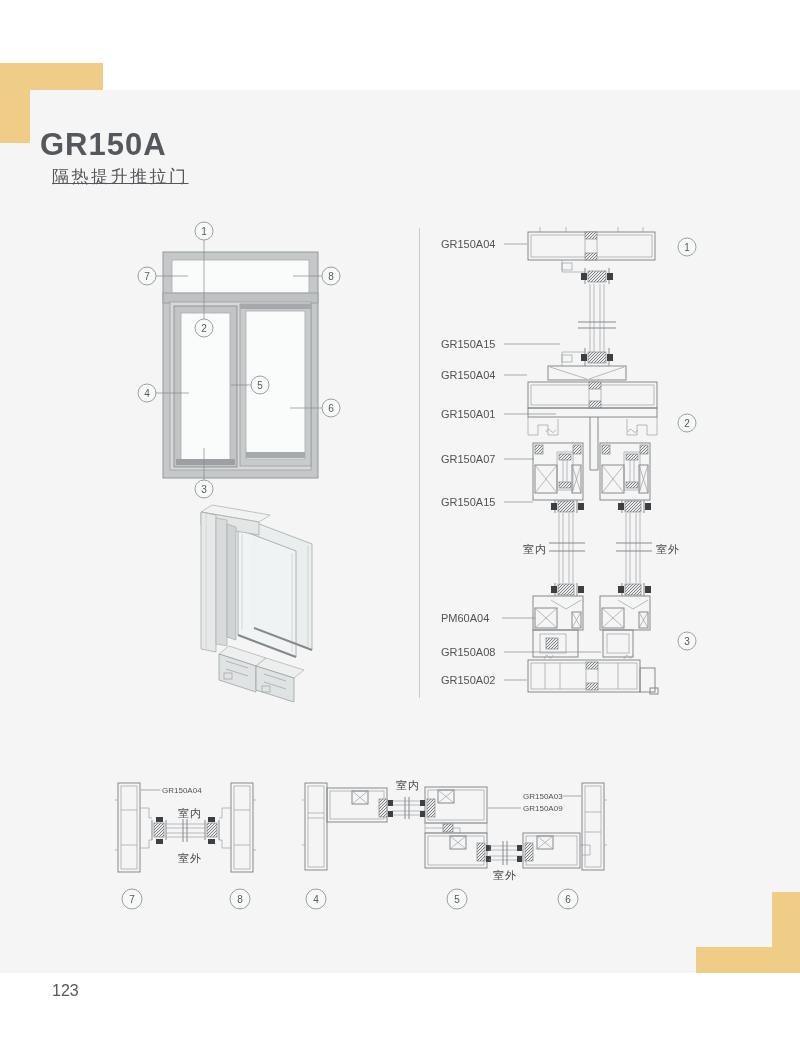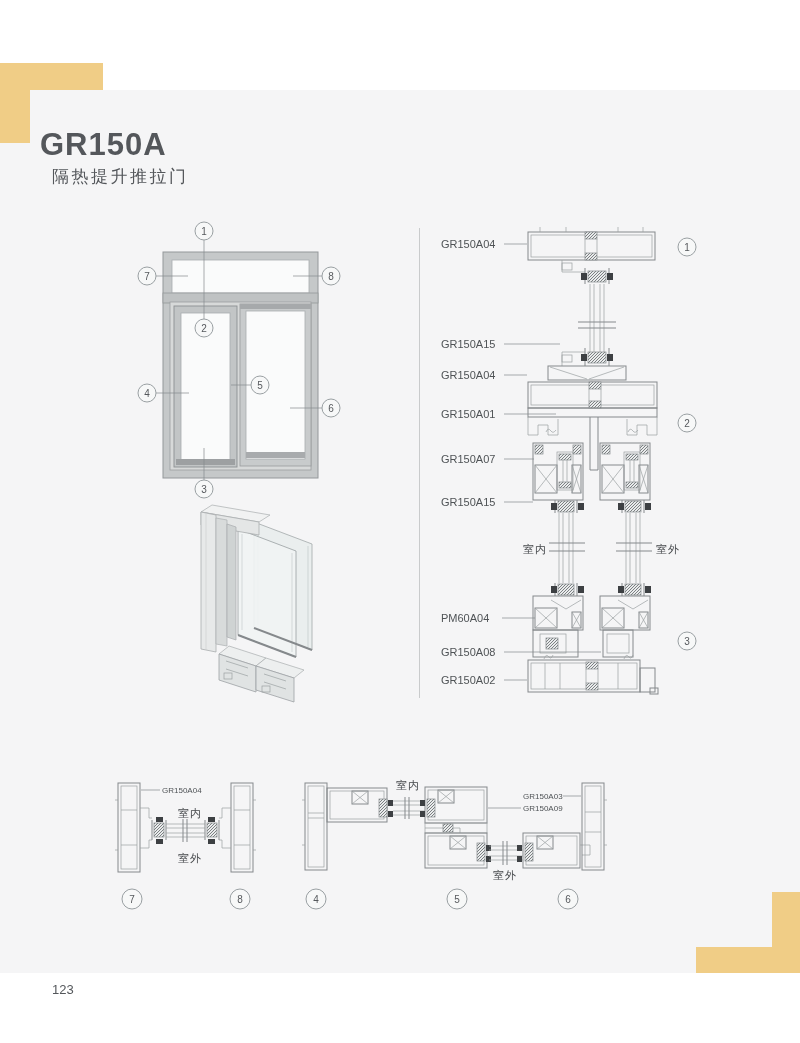--- a/index.html
+++ b/index.html
@@ -5,22 +5,22 @@
   html,body{margin:0;padding:0;}
   body{width:800px;height:1043px;position:relative;background:#ffffff;overflow:hidden;
        font-family:"Liberation Sans",sans-serif;}
   .panel{position:absolute;left:0;top:90px;width:800px;height:883px;background:#f5f5f6;}
   .accent{position:absolute;background:#f0cd86;}
   .accent-tl-h{left:0;top:63px;width:103px;height:27px;}
   .accent-tl-v{left:0;top:90px;width:30px;height:53px;}
   .accent-br-h{left:696px;top:947px;width:104px;height:26px;}
   .accent-br-v{left:772px;top:892px;width:28px;height:55px;}
   .title{position:absolute;left:40px;top:127px;font-size:31px;font-weight:700;color:#54575b;letter-spacing:1px;}
-  .subtitle{position:absolute;left:52px;top:165px;font-size:17px;color:#54575b;letter-spacing:2.5px;}
-  .pagenum{position:absolute;left:52px;top:982px;font-size:13px;color:#54575b;}
+  .subtitle{position:absolute;left:52px;top:165px;font-size:17px;color:#54575b;letter-spacing:2.5px;text-decoration:underline;}
+  .pagenum{position:absolute;left:52px;top:982px;font-size:16px;color:#54575b;}
   svg.draw{position:absolute;left:0;top:0;}
   .ln{fill:none;stroke:#85898c;stroke-width:1;}
   .lnt{fill:none;stroke:#9ba0a2;stroke-width:0.7;}
   .dark{fill:#3d4043;stroke:none;}
   .co{fill:#f7f8f8;stroke:#9aa0a3;stroke-width:1;}
   .con{font-size:10px;fill:#55585c;text-anchor:middle;}
   .lbl{font-size:11px;fill:#4f5356;}
   .lbls{font-size:8px;fill:#4f5356;}
   .cjk{font-size:11px;fill:#46494c;letter-spacing:1px;text-anchor:middle;}
   .leader{stroke:#85898c;stroke-width:0.7;fill:none;}

